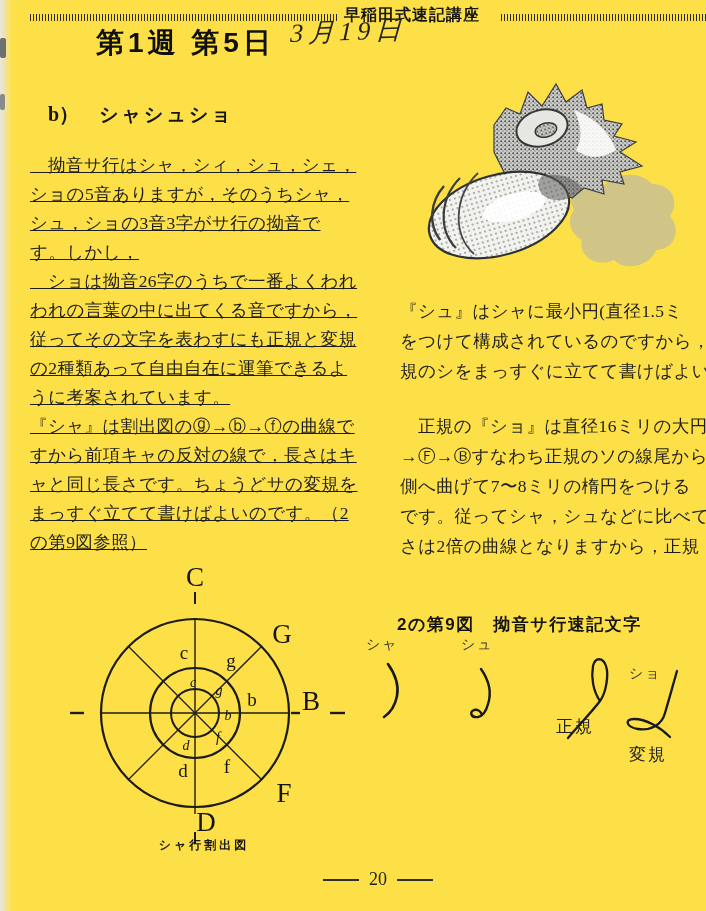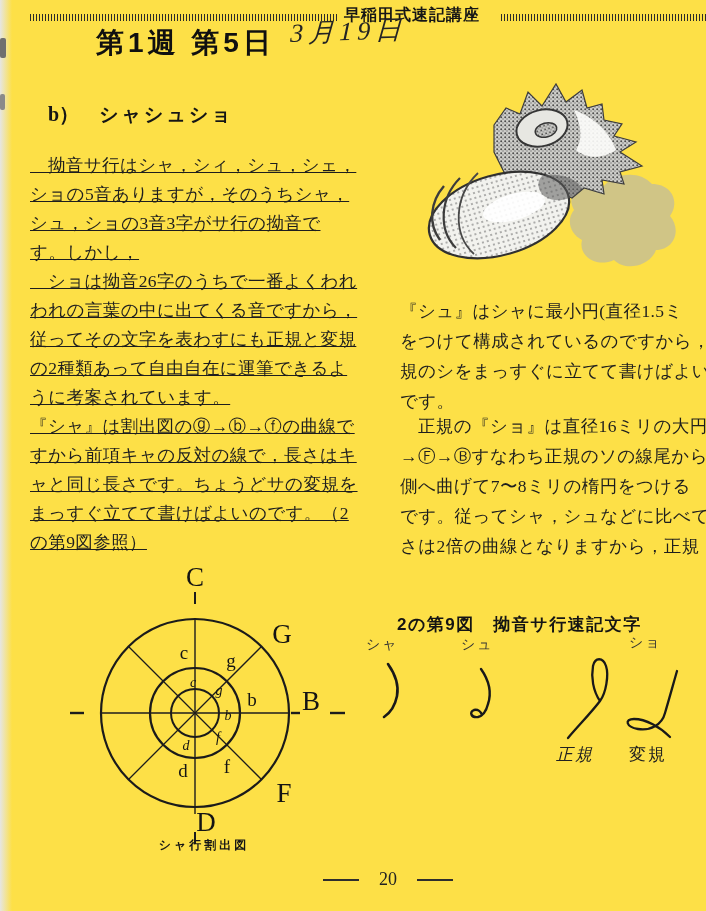--- a/index.html
+++ b/index.html
@@ -38,21 +38,21 @@
   .rp2{top:411px;}
   
   .fig9-title{left:397px;top:581px;font-family:"Liberation Sans","DejaVu Sans",sans-serif;
     font-weight:bold;font-size:17px;letter-spacing:1.5px;color:#141414;margin-top:32px;}
   .kana-label{font-size:14px;letter-spacing:2px;color:#333;}
   .form-label{font-size:17px;letter-spacing:2px;color:#202020;}
   
   .diagram-caption{left:48px;top:837px;width:312px;text-align:center;
     font-weight:bold;font-size:12px;letter-spacing:3px;color:#151515;}
   
-  .pagenum{left:323px;top:869px;display:flex;align-items:center;gap:20px;}
+  .pagenum{left:323px;top:869px;display:flex;align-items:center;gap:10px;}
   .pagenum .rule{width:36px;height:2px;background:#2e2e2e;}
   .pagenum .num{font-size:18px;color:#222;}
   svg text{font-family:"Liberation Serif","DejaVu Serif",serif;}
 </style>
 </head>
 <body>
 
 <div class="page">
 
   <div class="abs edge-left"></div>
@@ -116,21 +116,20 @@
     <div class="line">すから前項キャの反対の線で，長さはキ</div>
     <div class="line">ャと同じ長さです。ちょうどサの変規を</div>
     <div class="line">まっすぐ立てて書けばよいのです。（2</div>
     <div class="line">の第9図参照）</div>
   </div>
 
   <div class="abs col-right rp1">
     <div class="line">『シュ』はシャに最小円(直径1.5ミ</div>
     <div class="line">をつけて構成されているのですから，</div>
     <div class="line">規のシをまっすぐに立てて書けばよい</div>
-    <div class="line">です。</div>
   </div>
   <div class="abs col-right rp2">
     <div class="line">　正規の『ショ』は直径16ミリの大円</div>
     <div class="line">→Ⓕ→Ⓑすなわち正規のソの線尾から</div>
     <div class="line">側へ曲げて7〜8ミリの楕円をつける</div>
     <div class="line">です。従ってシャ，シュなどに比べて</div>
     <div class="line">さは2倍の曲線となりますから，正規</div>
   </div>
 
   <svg class="abs" style="left:48px;top:556px;" width="312" height="292" viewBox="0 0 312 292">
@@ -167,36 +166,36 @@
     <text x="180" y="164" font-size="14" font-style="italic" text-anchor="middle" fill="#141414">b</text>
     <text x="170" y="186" font-size="14" font-style="italic" text-anchor="middle" fill="#141414">f</text>
     <text x="138" y="194" font-size="14" font-style="italic" text-anchor="middle" fill="#141414">d</text>
   </svg>
   <div class="abs diagram-caption">シャ行割出図</div>
 
   <div class="abs fig9-title">2の第9図　拗音サ行速記文字</div>
 
   <div class="abs kana-label" style="left:366px;top:636px;">シャ</div>
   <div class="abs kana-label" style="left:461px;top:636px;">シュ</div>
-  <div class="abs kana-label" style="left:629px;top:634px;">ショ</div>
+  <div class="abs kana-label" style="left:629px;top:665px;">ショ</div>
 
   <svg class="abs" style="left:377px;top:658px;" width="26" height="64" viewBox="0 0 26 64">
     <path d="M11 6 C18 16 22 28 20 38 C18 48 13 55 7 59" fill="none" stroke="#191919" stroke-width="2.6" stroke-linecap="round"></path>
   </svg>
   <svg class="abs" style="left:466px;top:664px;" width="32" height="62" viewBox="0 0 32 62">
     <path d="M15 5 C22 15 26 28 22 40 C20 48 16 52 12 53 C5 54 3 48 8 46 C12 45 15 48 16 51" fill="none" stroke="#191919" stroke-width="2.4" stroke-linecap="round"></path>
   </svg>
   <svg class="abs" style="left:553px;top:653px;" width="72" height="95" viewBox="0 0 72 95">
     <path d="M15 85 C24 74 38 60 47 48 C53 40 56 22 53 13 C50 4 42 4 40 13 C38 24 40 38 47 48" fill="none" stroke="#191919" stroke-width="2.3" stroke-linecap="round"></path>
   </svg>
   <svg class="abs" style="left:620px;top:653px;" width="72" height="95" viewBox="0 0 72 95">
     <path d="M57 18 C53 32 48 50 45 60 C42 72 30 78 18 76 C6 74 4 66 14 66 C26 66 40 74 50 84" fill="none" stroke="#191919" stroke-width="2.3" stroke-linecap="round"></path>
   </svg>
 
-  <div class="abs form-label" style="left:556px;top:743px;font-style:italic;">正規</div>
+  <div class="abs form-label" style="left:556px;top:715px;">正規</div>
   <div class="abs form-label" style="left:629px;top:743px;">変規</div>
 
   <div class="abs pagenum">
     <span class="rule"></span>
     <span class="num">20</span>
     <span class="rule"></span>
   </div>
 
 </div>
 

